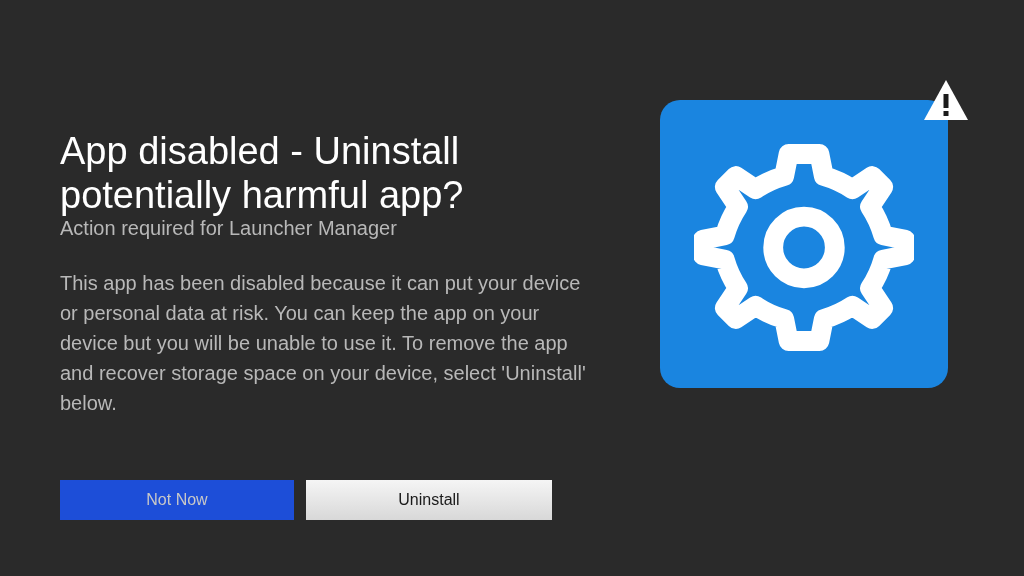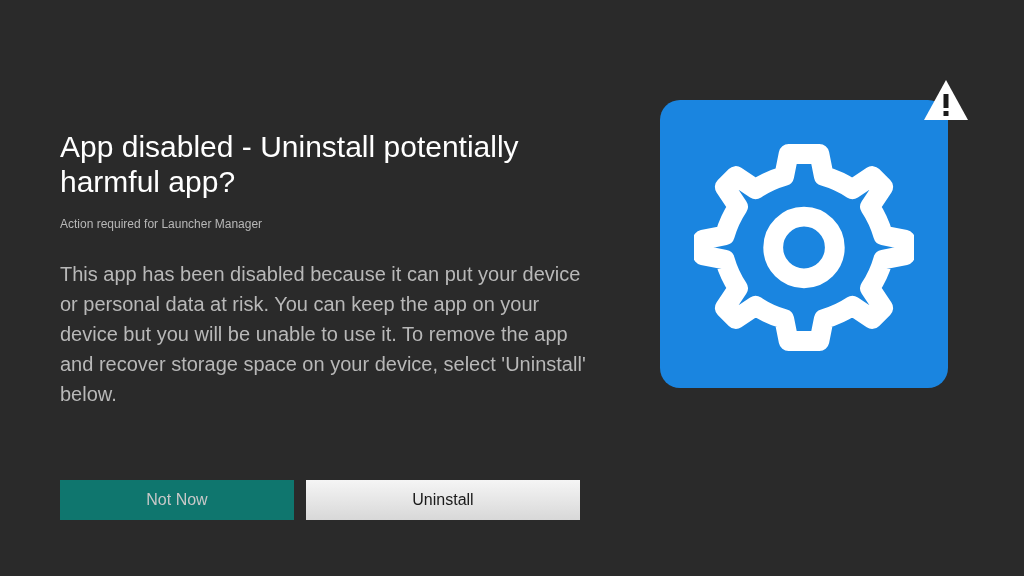--- a/index.html
+++ b/index.html
@@ -19,28 +19,27 @@
     .container {
       display: flex;
       padding: 130px 60px 0 60px;
       gap: 40px;
     }
     .content {
       flex: 1;
       max-width: 560px;
     }
     .heading {
-      font-size: 30px;
+      font-size: 38px;
       font-weight: 300;
       line-height: 1.15;
       color: #ffffff;
-      margin-bottom: 18px;
     }
     .subtitle {
-      font-size: 12px;
+      font-size: 20px;
       color: #b8b8b8;
       margin-bottom: 28px;
       font-weight: 400;
     }
     .body-text {
       font-size: 20px;
       color: #b8b8b8;
       line-height: 1.5;
       max-width: 540px;
     }
@@ -75,28 +74,28 @@
     }
     .btn {
       border: none;
       font-size: 16px;
       font-family: inherit;
       cursor: pointer;
       padding: 11px 0;
       text-align: center;
     }
     .btn-secondary {
-      background: #0f766e;
+      background: #1d4ed8;
       color: #c8c8c8;
       width: 234px;
     }
     .btn-primary {
       background: linear-gradient(to bottom, #f5f5f5, #d8d8d8);
       color: #1a1a1a;
-      width: 274px;
+      width: 246px;
     }
   </style>
 </head>
 <body>
 
 <div class="container">
   <div class="content">
     <h1 class="heading">App disabled - Uninstall potentially harmful app?</h1>
     <div class="subtitle">Action required for Launcher Manager</div>
     <div class="body-text">This app has been disabled because it can put your device or personal data at risk. You can keep the app on your device but you will be unable to use it. To remove the app and recover storage space on your device, select 'Uninstall' below.</div>

